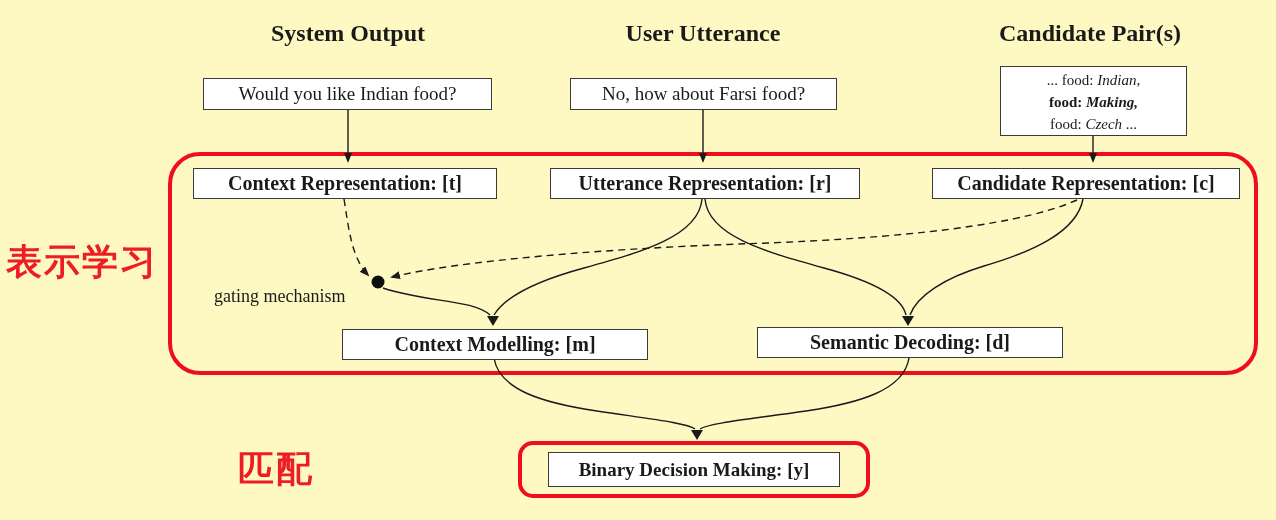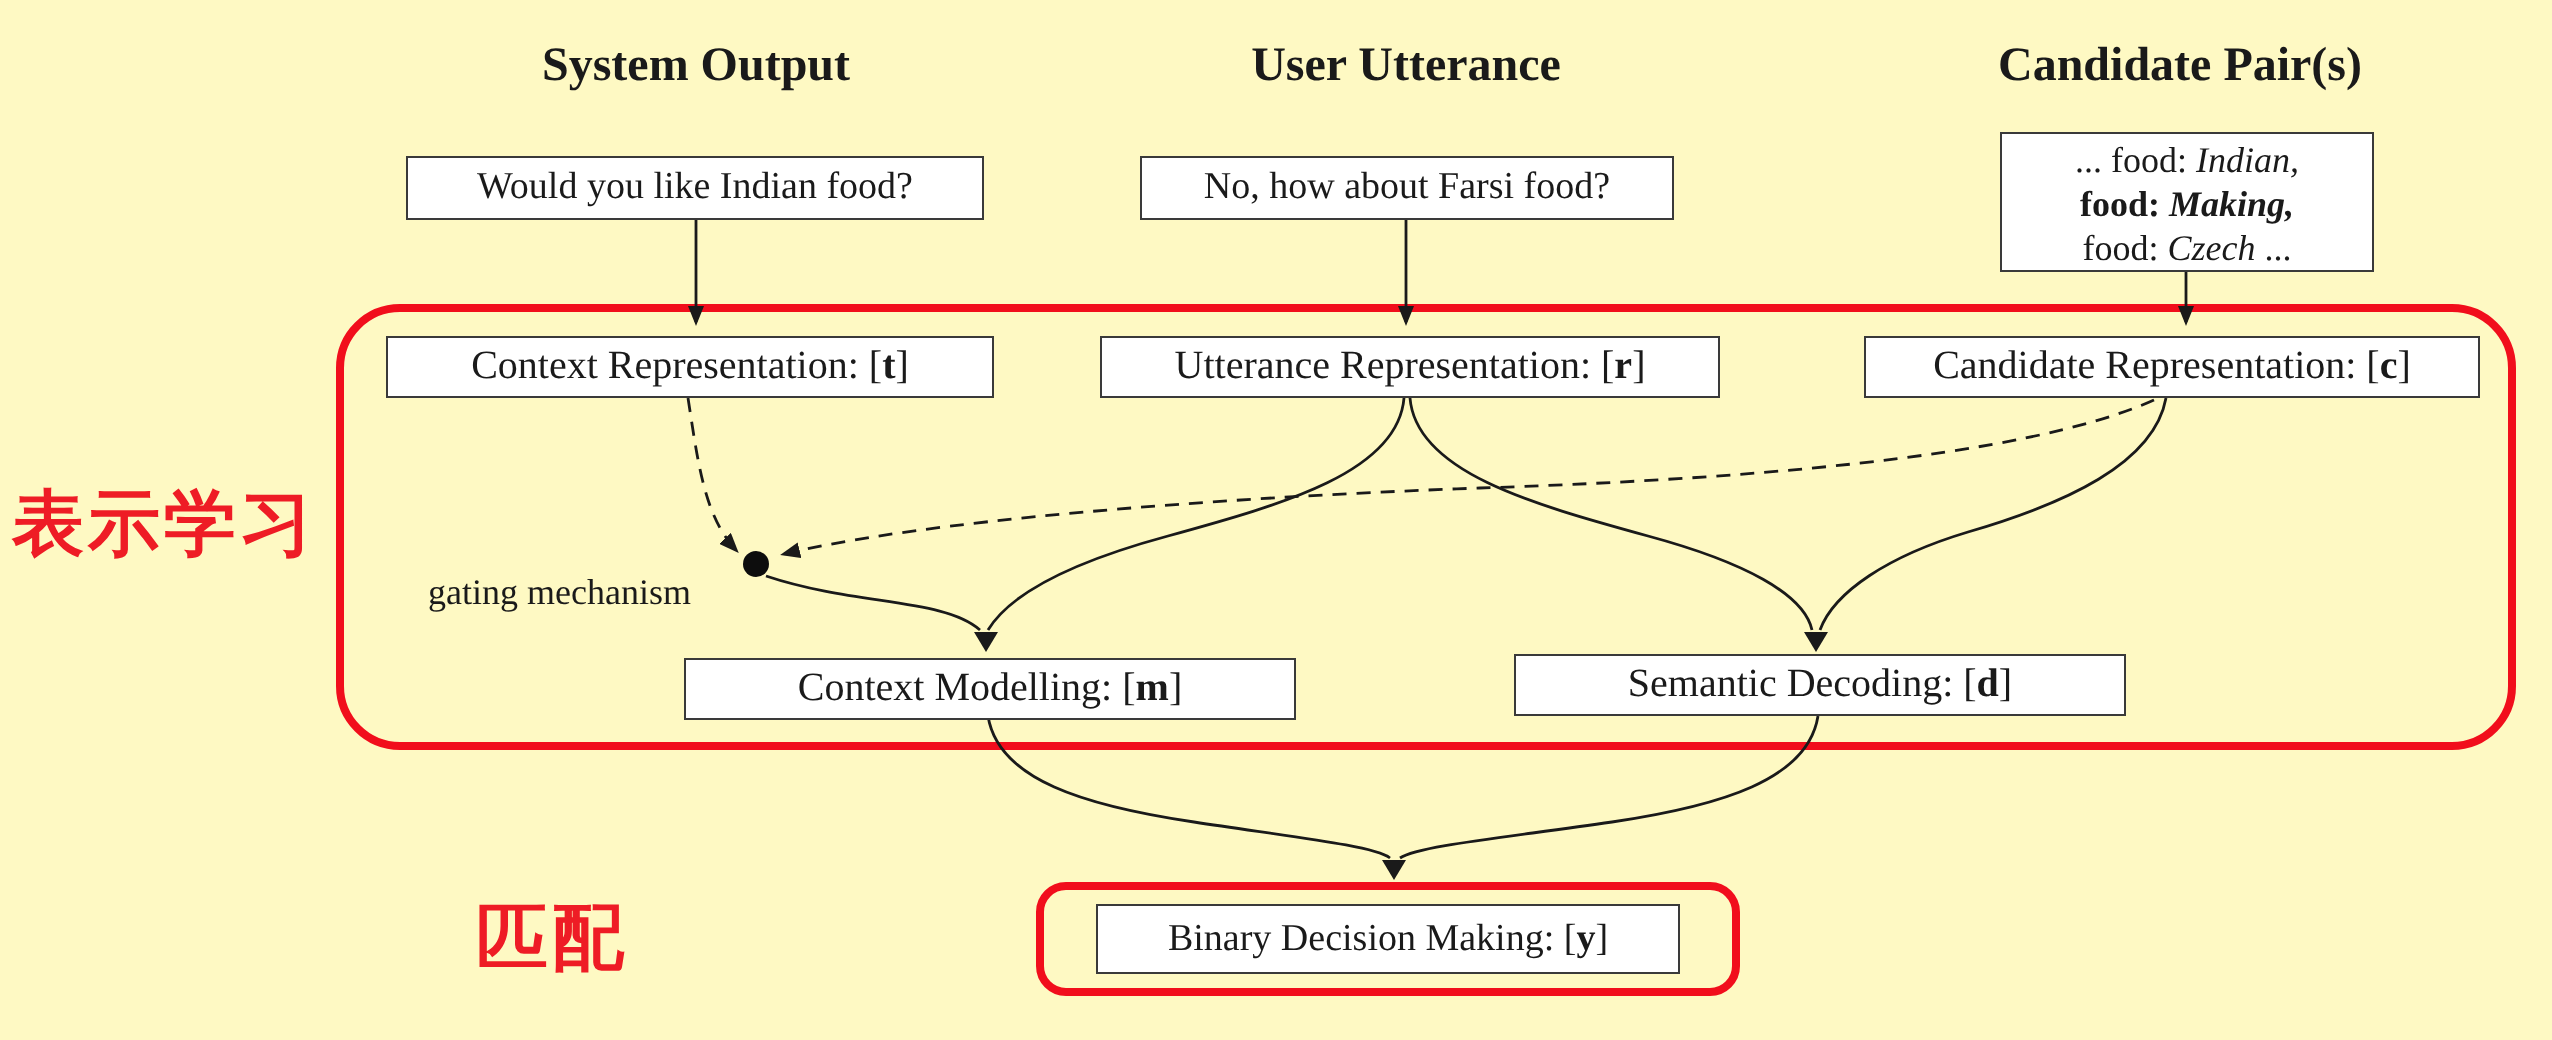--- a/index.html
+++ b/index.html
@@ -19,22 +19,22 @@
   .layer-svg path.dashed{stroke-dasharray:7 5;}
   .layer-svg .arrowhead,.layer-svg marker path{fill:var(--ink);stroke:none;}
   .layer-svg .dot{fill:#0d0d0d;stroke:none;}
   .layer-ui{position:absolute;inset:0;z-index:3;}
   .hdr{position:absolute;top:20px;width:300px;text-align:center;font-weight:bold;font-size:24px;white-space:nowrap;}
   .nbox{
     position:absolute;background:#fff;border:1.5px solid var(--box-border);box-sizing:border-box;
     display:flex;align-items:center;justify-content:center;text-align:center;
     font-size:19px;white-space:nowrap;
   }
-  .rep{font-size:20px;}
-  .cand{flex-direction:column;font-size:18px;line-height:22px;padding-top:2px;}
+  .rep{font-size:20px;font-weight:bold;}
+  .cand{flex-direction:column;font-size:15px;line-height:22px;padding-top:2px;}
   .red-frame{position:absolute;border:4.5px solid var(--frame-red);box-sizing:border-box;background:transparent;}
   .frame-top{left:168px;top:152px;width:1090px;height:223px;border-radius:32px;}
   .frame-bottom{left:518px;top:441px;width:352px;height:57px;border-radius:15px;}
   .zh{
     position:absolute;color:var(--accent-red);font-weight:bold;font-size:36px;line-height:38px;
     font-family:"Liberation Sans","DejaVu Sans",sans-serif;letter-spacing:2px;white-space:nowrap;
   }
   .gating{position:absolute;left:214px;top:286px;font-size:18px;white-space:nowrap;}
   i{font-style:italic;}
 </style>
@@ -118,20 +118,20 @@
         <span>]</span>
     </div>
     <div class="nbox rep" style="left:757px;top:327px;width:306px;height:31px;">
       <span>Semantic Decoding: [</span>
         <b>d</b>
         <span>]</span>
     </div>
 
     <div class="zh" style="left:238px;top:450px;">匹配</div>
 
-    <div class="nbox" style="left:548px;top:452px;width:292px;height:35px;">
+    <div class="nbox" style="left:548px;top:452px;width:292px;height:35px;font-weight:bold;">
       <span>Binary Decision Making: [</span>
         <b>y</b>
         <span>]</span>
     </div>
 
   </div>
 </div>
 
 </body></html>

